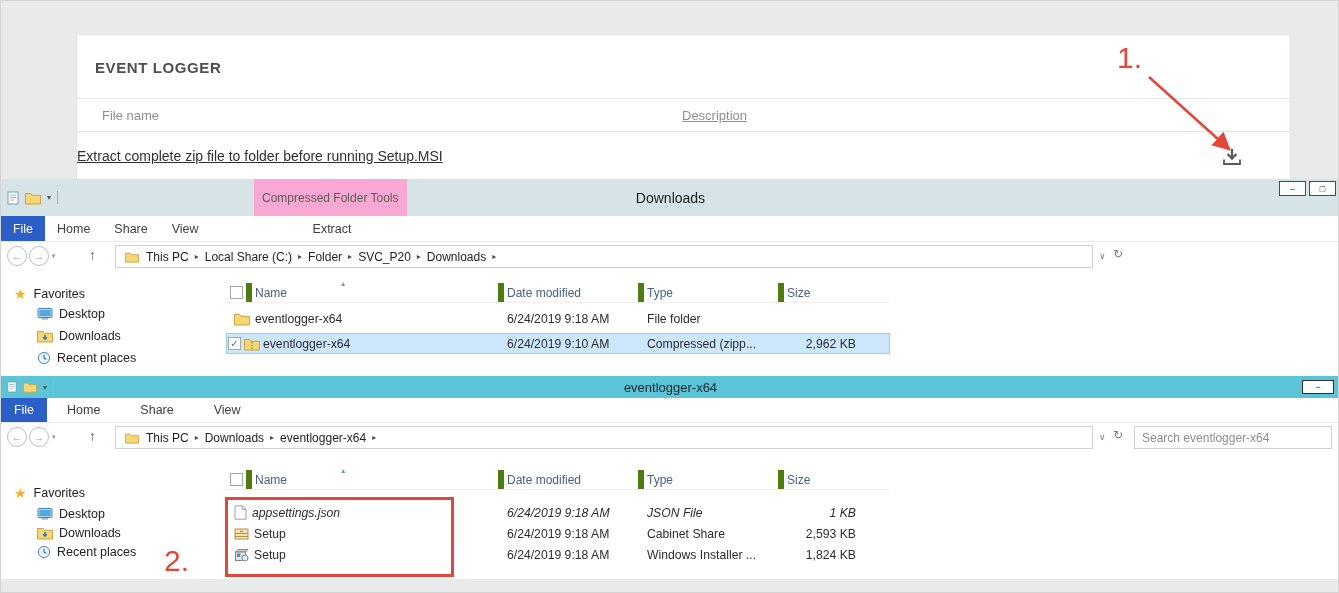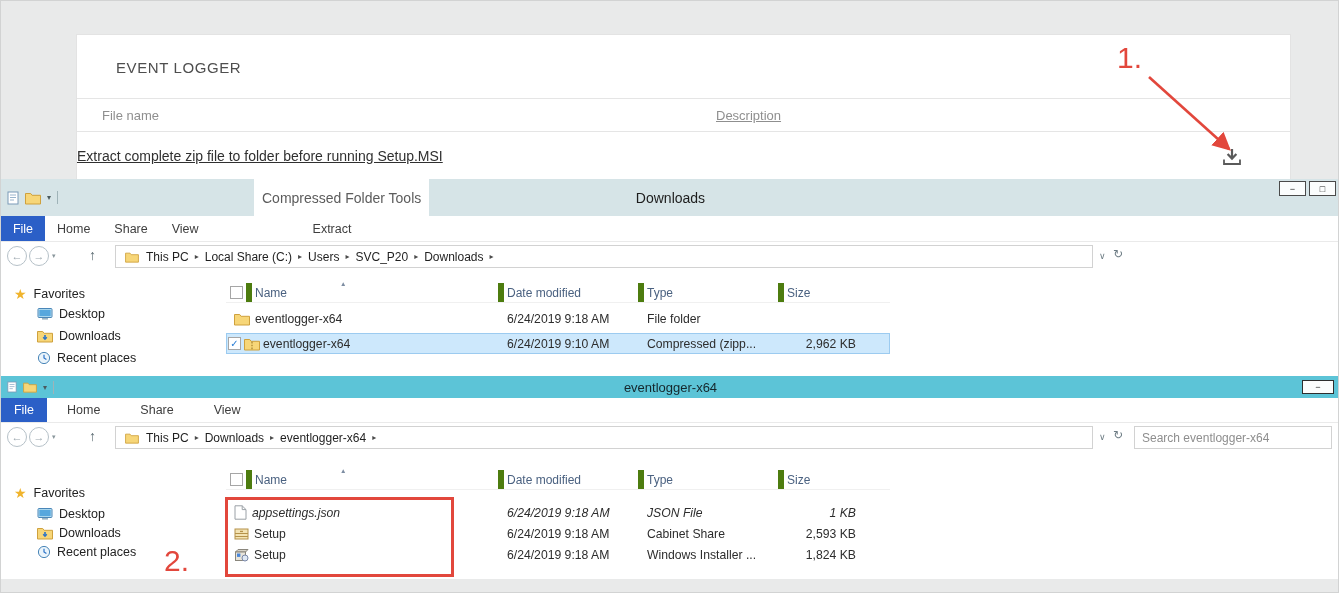--- a/index.html
+++ b/index.html
@@ -3,25 +3,25 @@
 <meta charset="utf-8">
 <style>
   * { margin:0; padding:0; box-sizing:border-box; }
   body { background:#ffffff; font-family:"Liberation Sans","DejaVu Sans",sans-serif; }
   .screen { position:relative; width:1339px; height:593px; background:#e9eaea;
             border:1px solid #d2d3d3; overflow:hidden; }
 
   
   .card { position:absolute; left:75px; top:33px; width:1215px; height:145px;
           background:#fff; border:1px solid #e3e3e3; border-bottom:none; }
-  .card-title { position:absolute; left:39px; top:24px; font-size:15px; color:#4e4e4e;
-                letter-spacing:.6px; font-weight:400; }
+  .card-title { position:absolute; left:18px; top:24px; font-size:15px; color:#4e4e4e;
+                letter-spacing:.6px; font-weight:700; }
   .card-head { position:absolute; left:0; right:0; top:63px; height:34px;
                border-top:1px solid #e5e5e5; border-bottom:1px solid #e5e5e5;
-               display:flex; align-items:center; color:#8f8f8f; font-size:13px;gap:34px; }
+               display:flex; align-items:center; color:#8f8f8f; font-size:13px; }
   .card-row  { position:absolute; left:0; right:0; top:97px; height:48px;
                display:flex; align-items:center; color:#303030; font-size:14px; }
   .col-file { width:605px; padding-left:25px; }
   .col-desc { flex:1;text-decoration:underline; }
   .dl-btn { position:absolute; right:42px; top:14px; width:26px; height:22px;
             background:none; border:none; cursor:pointer; }
 
   
   .ann { position:absolute; color:#e2473c; font-size:30px; font-weight:400; z-index:30; }
   .ann1 { left:1116px; top:40px; }
@@ -90,22 +90,22 @@
   .c-size { width:106px; text-align:right; padding-right:34px; }
 
   .cbx { width:13px; height:13px; border:1px solid #a6a6a6; background:#fff;
          display:inline-flex; align-items:center; justify-content:center; flex:0 0 13px; }
   .cbx i { font-style:normal; font-size:10px; color:#2a7dd4; line-height:1; }
 
   
   .win1 { top:178px; height:197px; }
   .win1 .titlebar { height:37px; background:#d6e4e7; }
   .win1 .wtitle { font-size:14px; }
-  .ctx-tab { position:absolute; left:253px; top:0; bottom:0; background:#ffffff;
-             display:flex; align-items:center; padding:0 8px; font-size:14px;
+  .ctx-tab { position:absolute; left:253px; top:0; bottom:0; background:#f9a8d4;
+             display:flex; align-items:center; padding:0 8px; font-size:12px;
              color:#5c5c5c; white-space:nowrap; cursor:pointer; }
   .win1 .wbtns { right:4px; top:2px; }
   .win1 .wbtn { width:27px; height:15px; }
   .win1 .ribbon { height:26px; }
   .win1 .tab-file { width:44px; }
   .win1 .tab-pad { padding:0 12px; }
   .tab-extract { position:absolute; left:302px; top:0; bottom:0; width:58px; justify-content:center; }
   .win1 .addr { height:30px; }
   .m1 { height:104px; }
   .m1 .flh { top:11px; }
@@ -209,21 +209,21 @@
       <span class="nbchev">▾</span>
       <span class="nbup">↑</span>
       <div class="crumbbox">
         <svg width="14" height="12" viewBox="0 0 16 14" style="margin:0 4px">
             <path d="M.5 2.5h5.2l1.4 1.8h8.4v8.7H.5z" fill="#f7d678" stroke="#cfa13d"></path>
           </svg>
         <span class="crumb">This PC</span>
         <span class="carrow">▸</span>
         <span class="crumb">Local Share (C:)</span>
         <span class="carrow">▸</span>
-        <span class="crumb">Users</span>
+        <span class="crumb">Folder</span>
         <span class="carrow">▸</span>
         <span class="crumb">SVC_P20</span>
         <span class="carrow">▸</span>
         <span class="crumb">Downloads</span>
         <span class="carrow">▸</span>
       </div>
       <span class="addr-chev">∨</span>
       <span class="addr-refresh">↻</span>
     </div>
 

